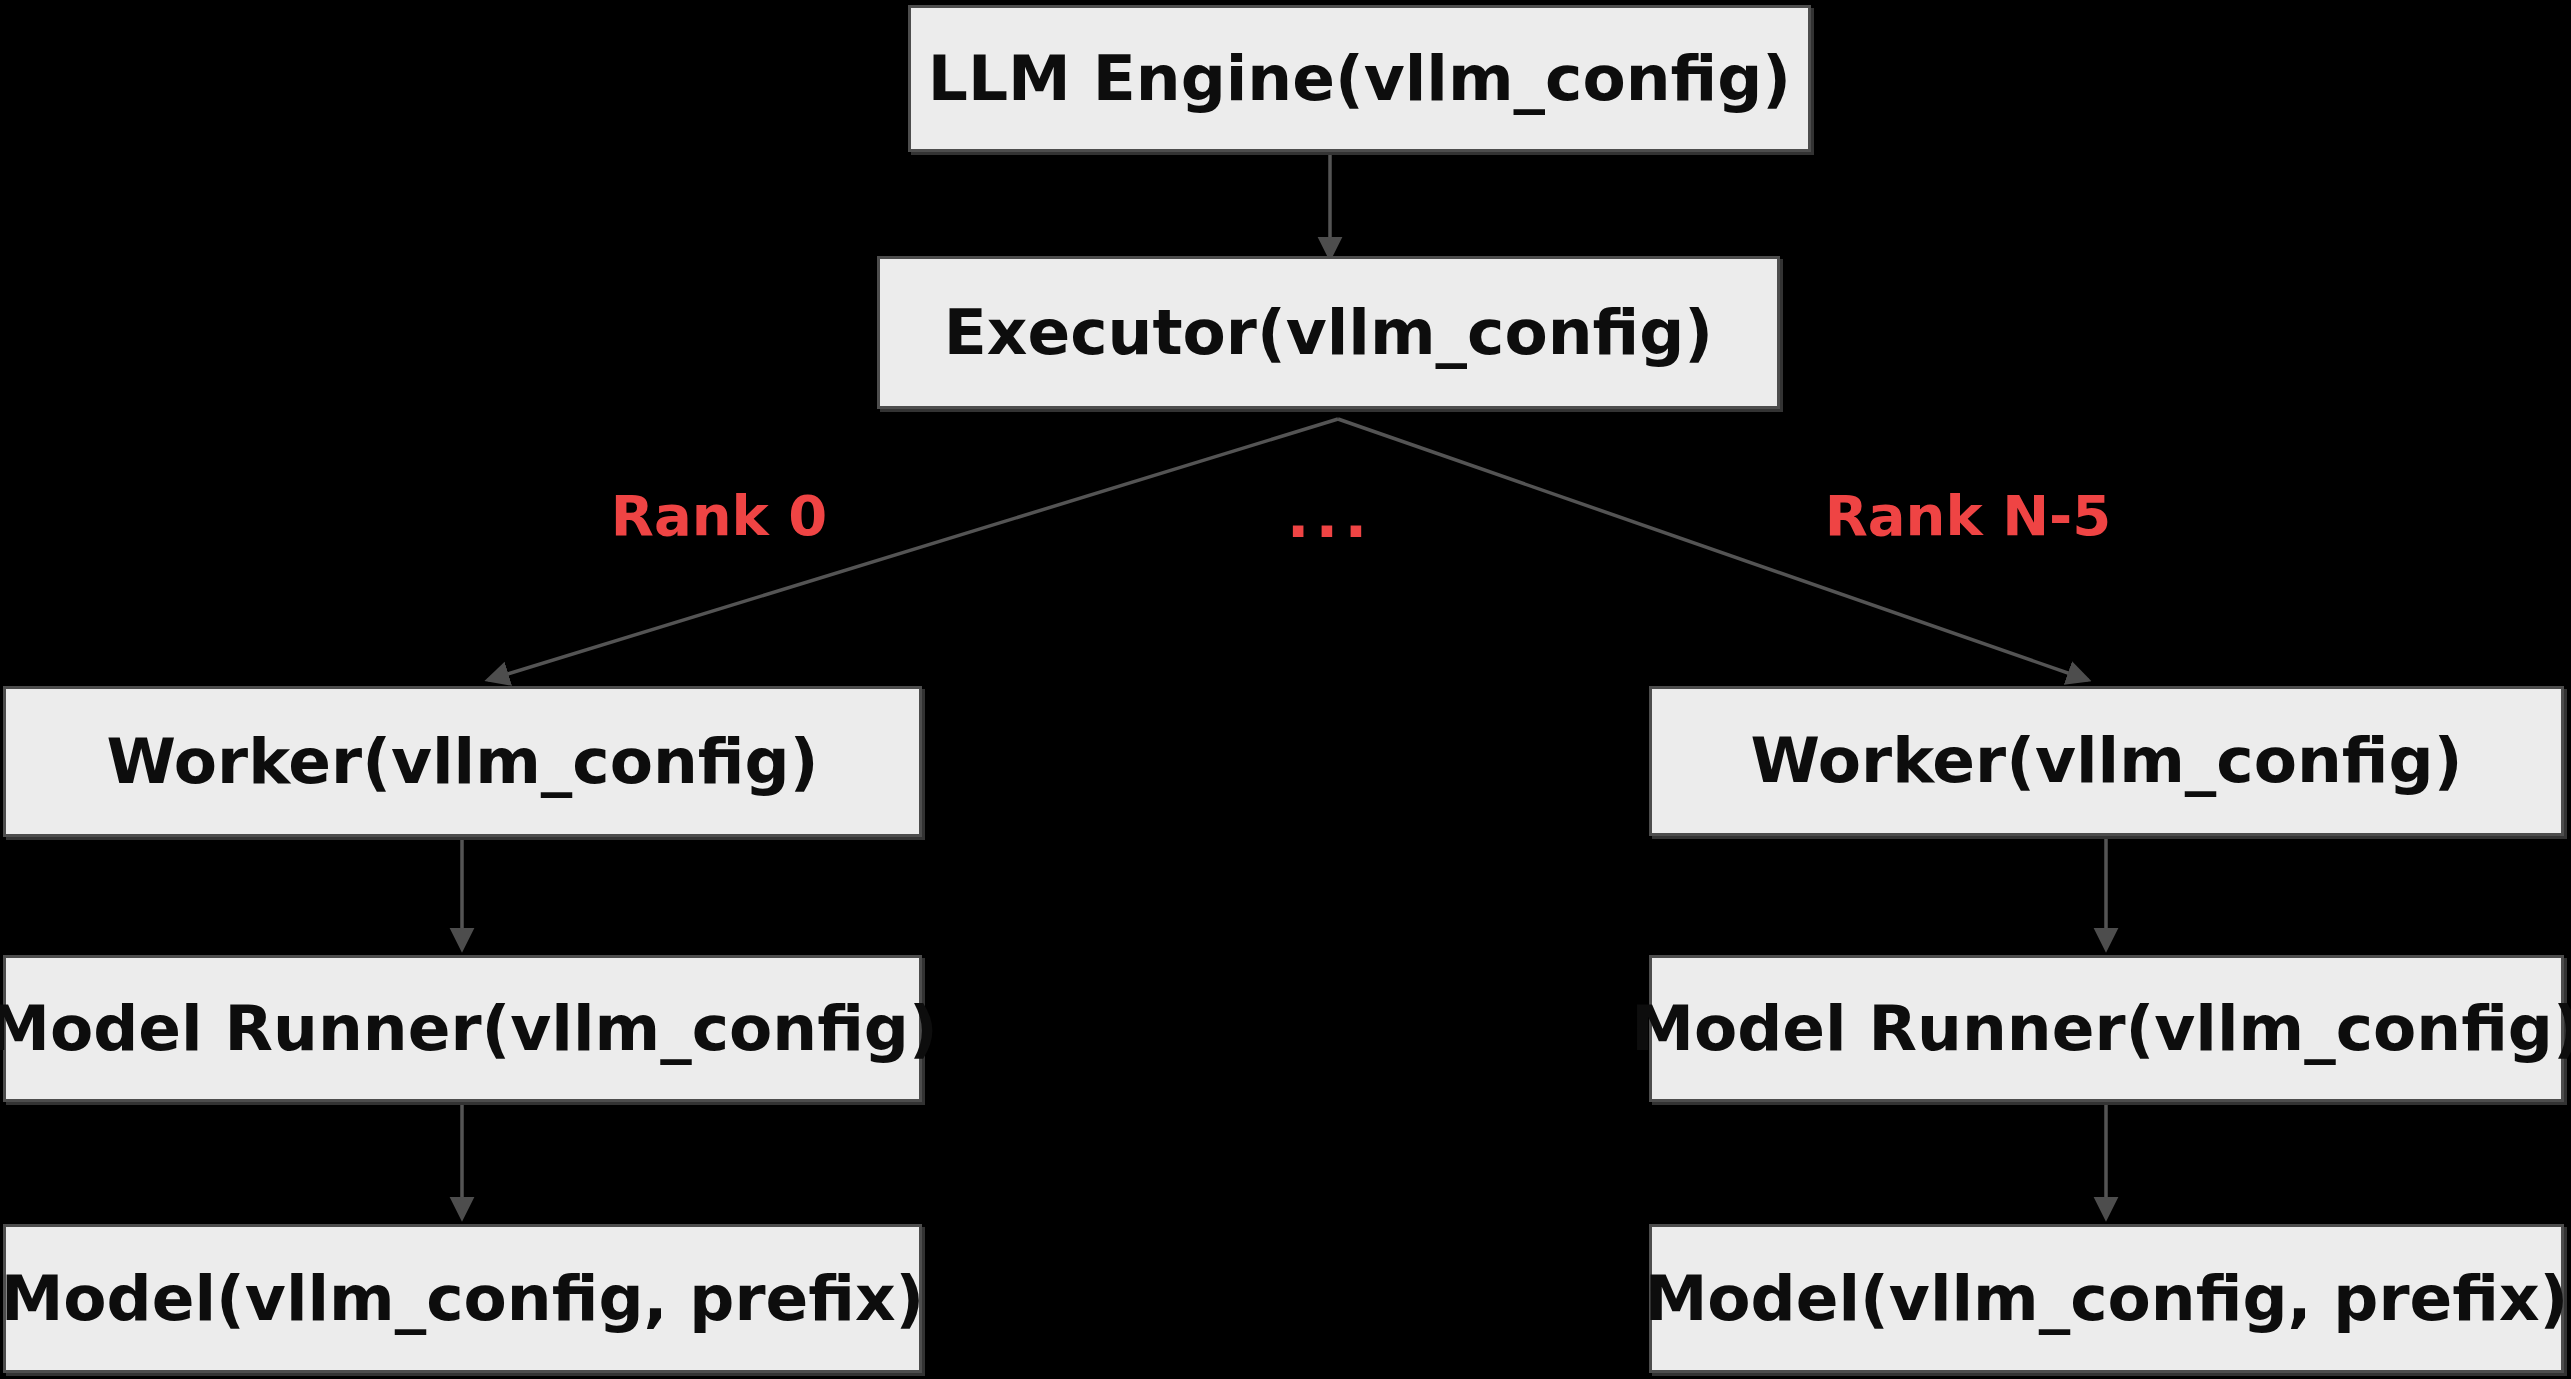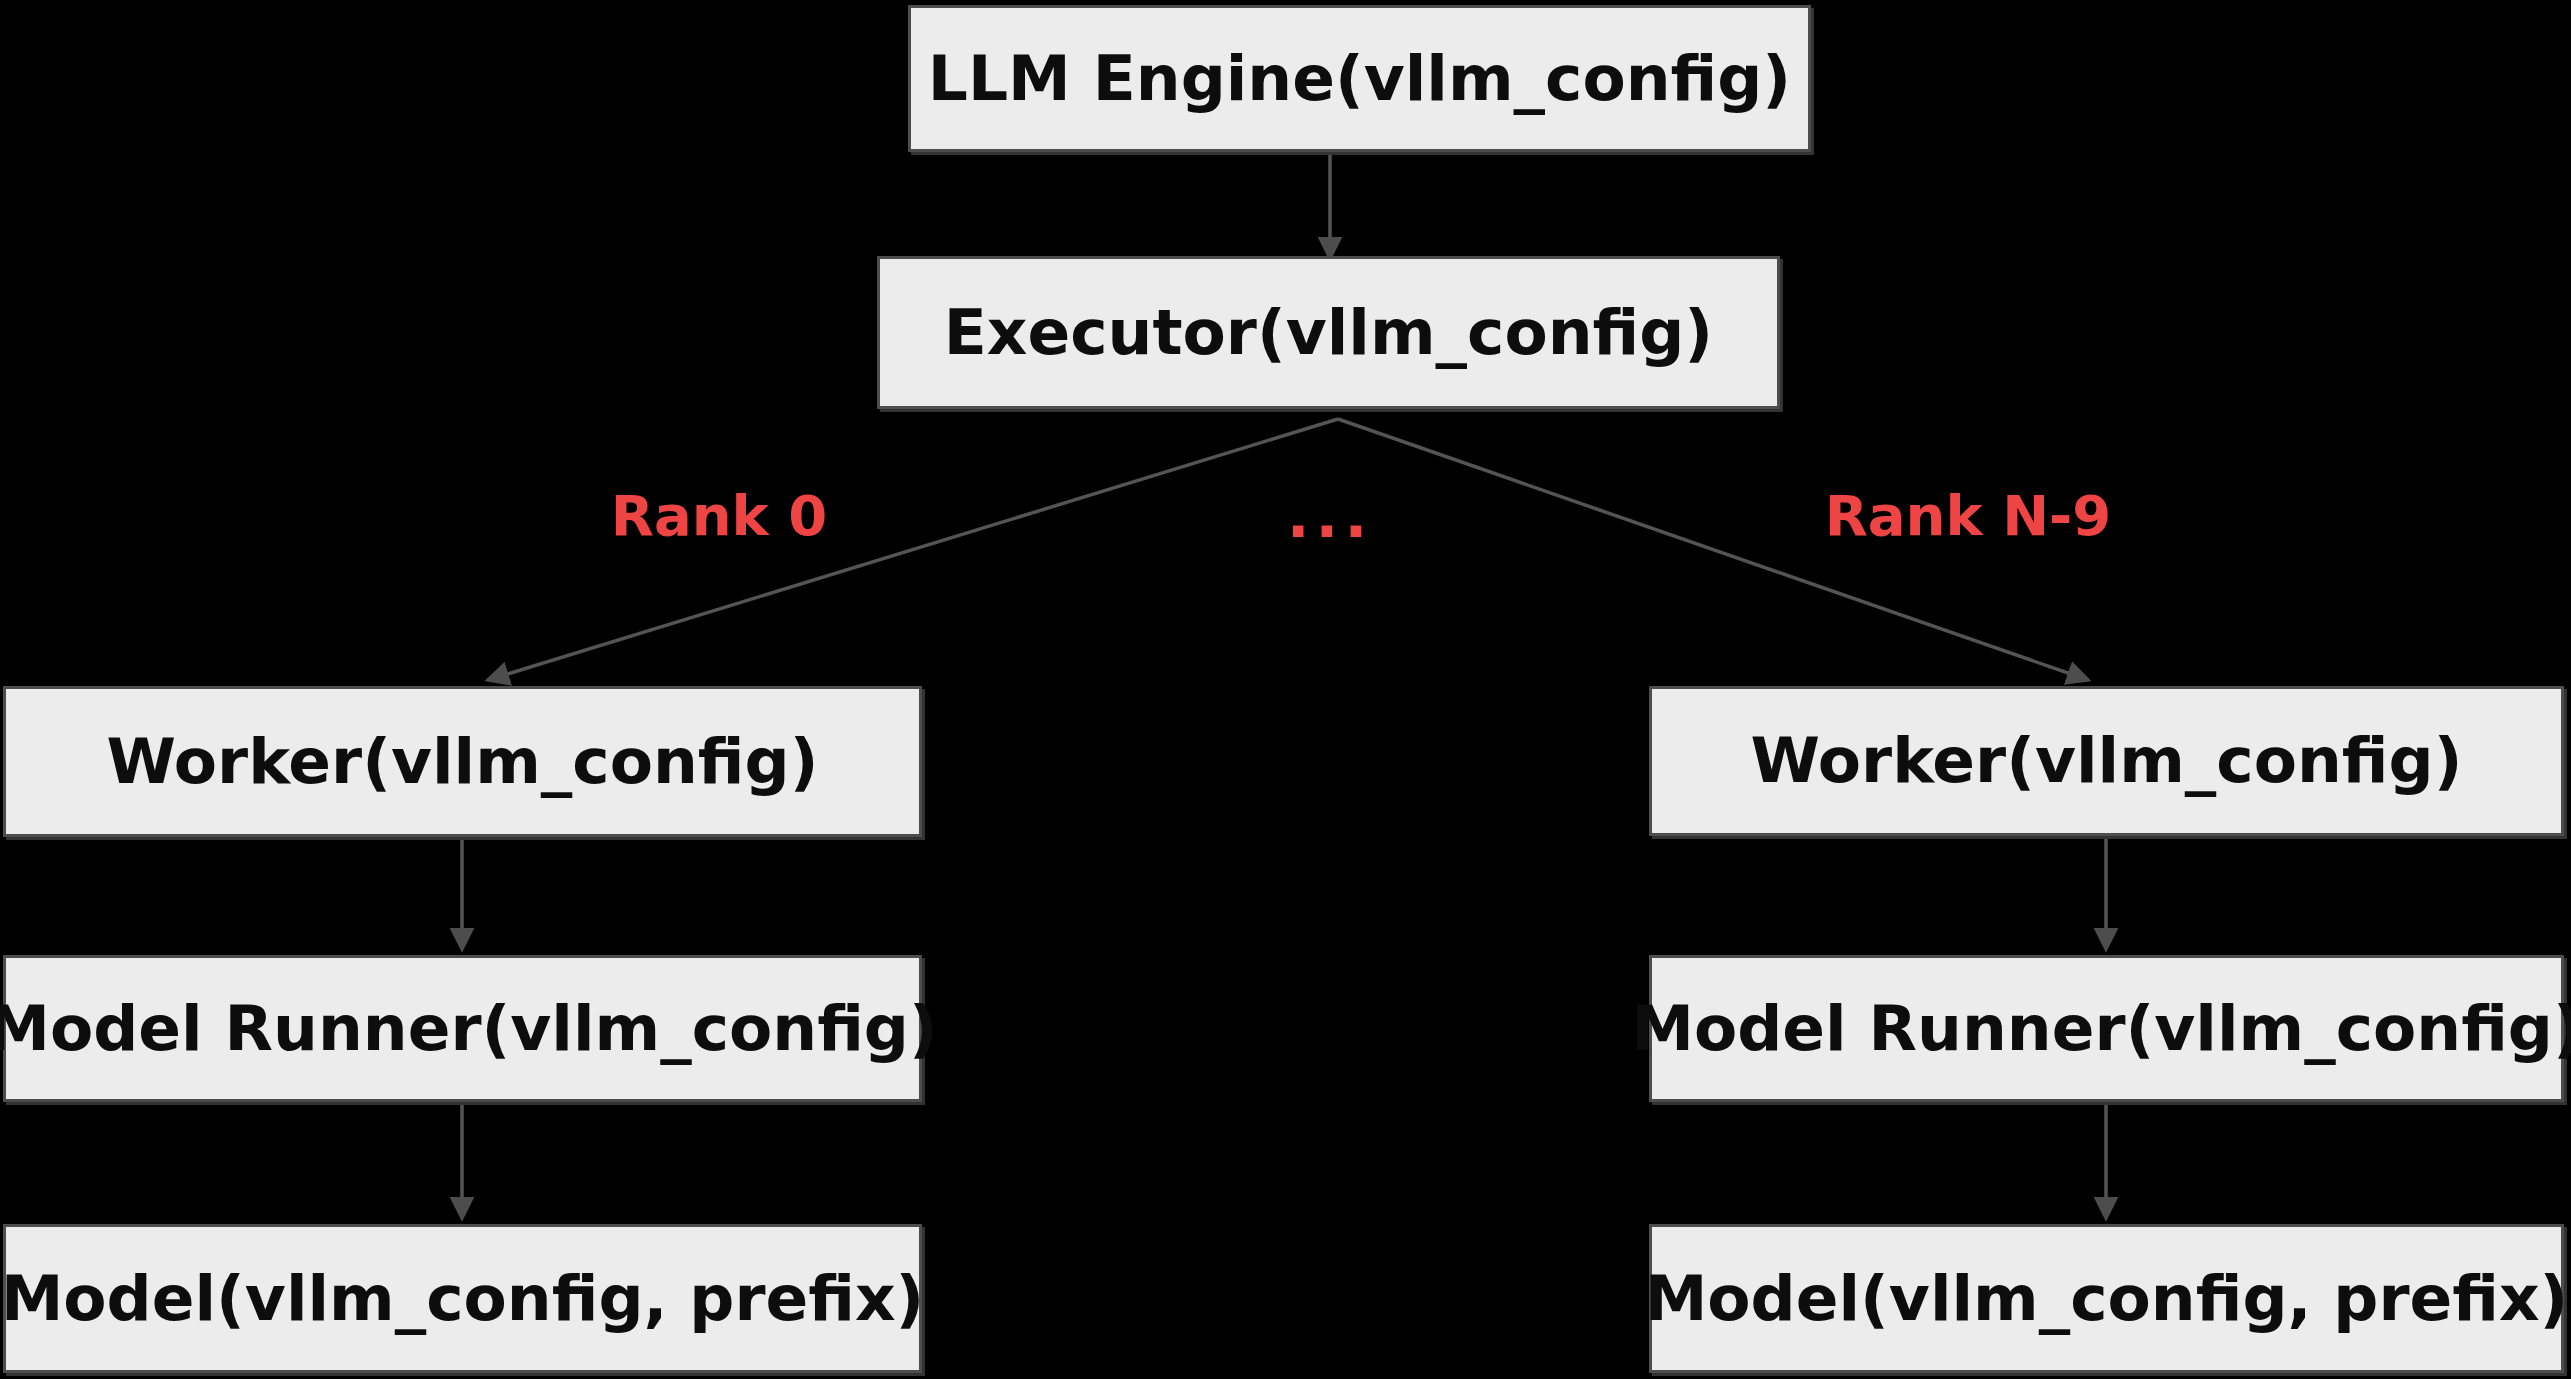--- a/index.html
+++ b/index.html
@@ -128,15 +128,15 @@
   </div>
 
   <div class="node" id="n-model-right">
     <span class="label">Model(vllm_config, prefix)</span>
   </div>
 
   <div class="edge-label" id="lbl-rank0">Rank 0</div>
 
   <div class="edge-label dots" id="lbl-dots">...</div>
 
-  <div class="edge-label" id="lbl-rankn">Rank N-9</div>
+  <div class="edge-label" id="lbl-rankn">Rank N-5</div>
 
 </div>
 
 </body></html>

